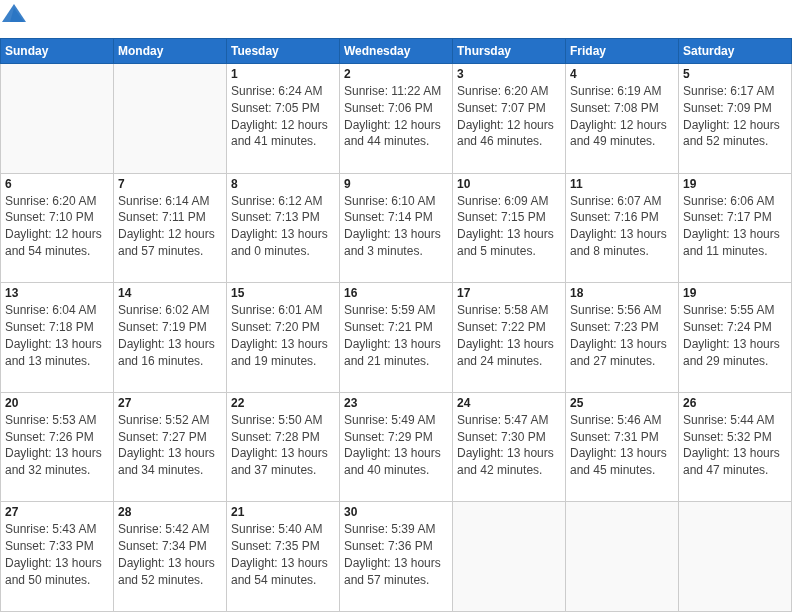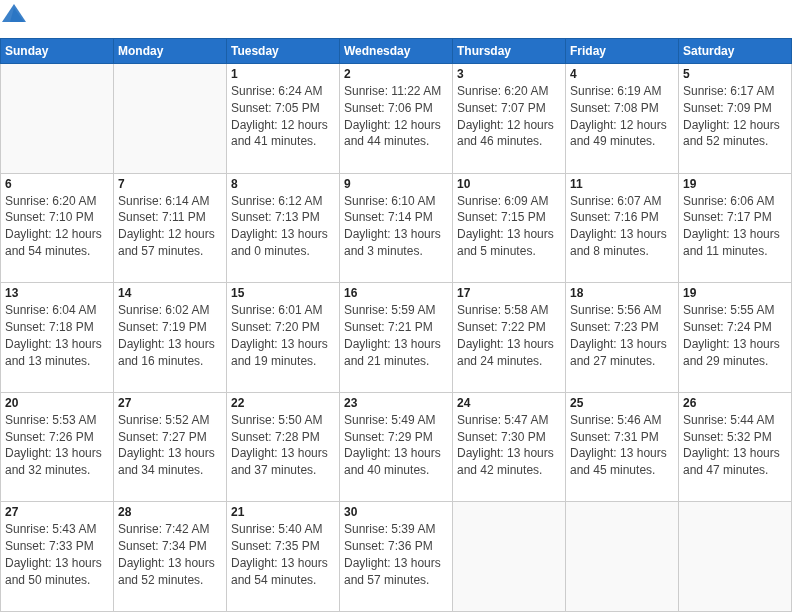--- a/index.html
+++ b/index.html
@@ -302,21 +302,21 @@
         </tr>
         <tr>
           <td>
             <span class="day-num">27</span>
             <div class="day-info">Sunrise: 5:43 AM
 Sunset: 7:33 PM
 Daylight: 13 hours and 50 minutes.</div>
           </td>
           <td>
             <span class="day-num">28</span>
-            <div class="day-info">Sunrise: 7:42 AM
+            <div class="day-info">Sunrise: 5:42 AM
 Sunset: 7:34 PM
 Daylight: 13 hours and 52 minutes.</div>
           </td>
           <td>
             <span class="day-num">21</span>
             <div class="day-info">Sunrise: 5:40 AM
 Sunset: 7:35 PM
 Daylight: 13 hours and 54 minutes.</div>
           </td>
           <td>

